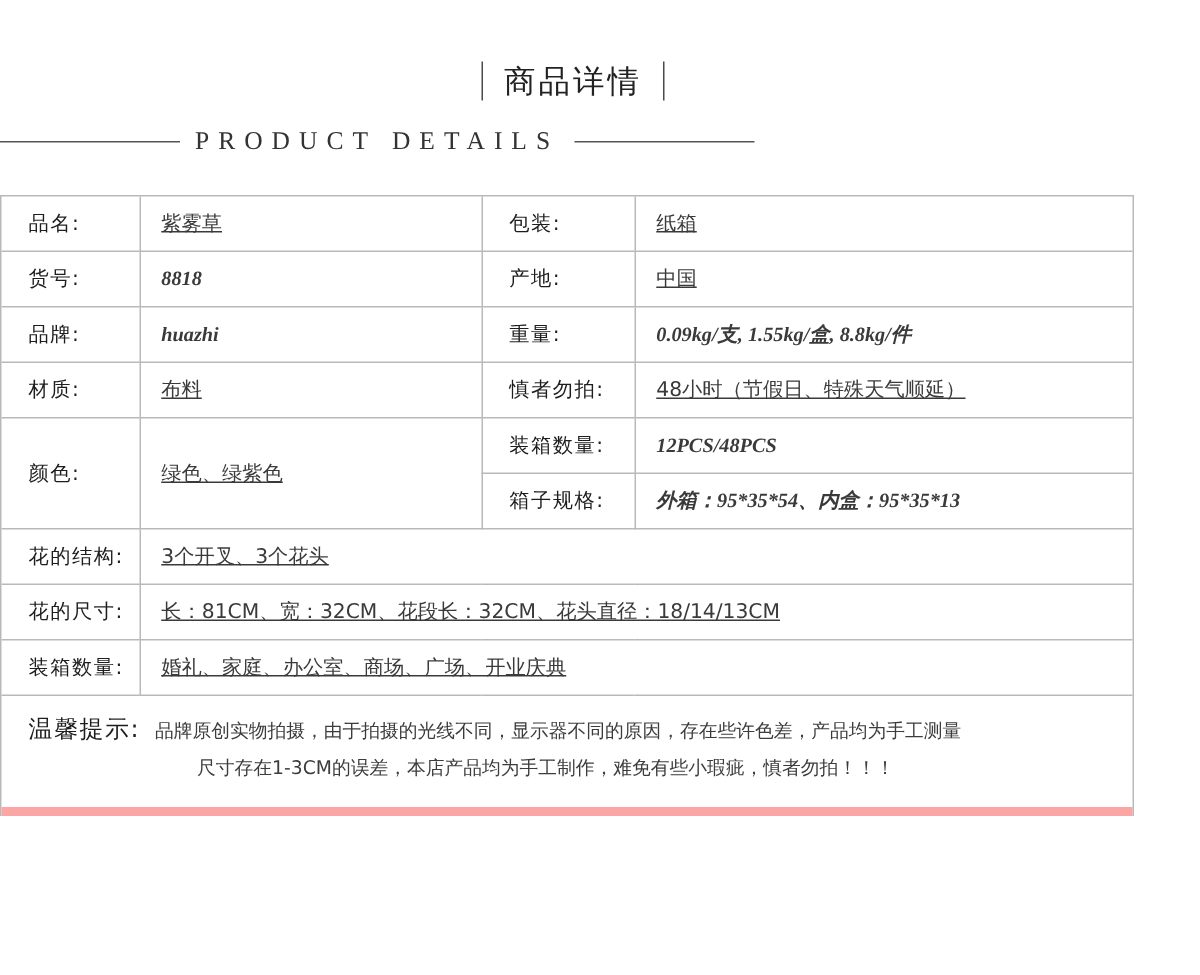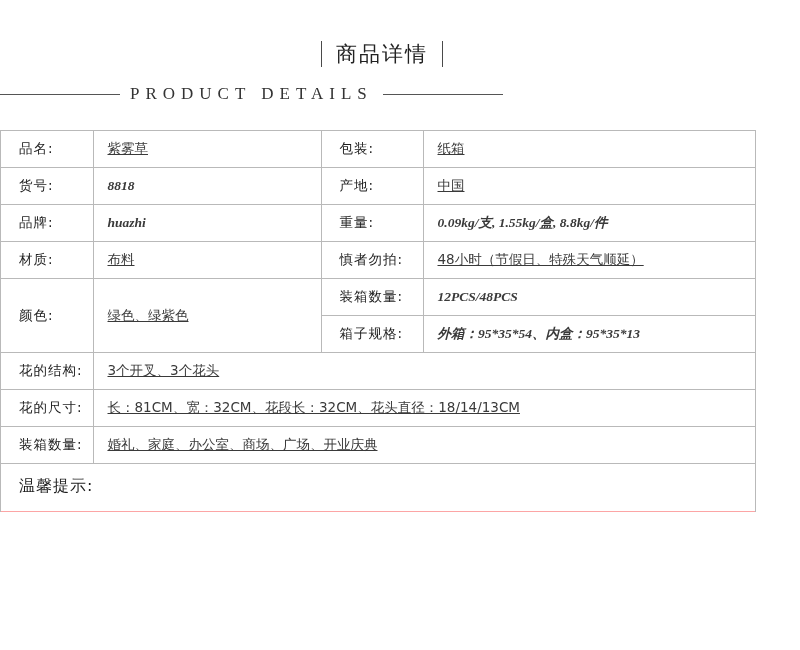--- a/index.html
+++ b/index.html
@@ -112,21 +112,21 @@
   .c-lab   { width: 92px; }
   .c-val   { width: 228px; }
   .c-lab2  { width: 102px; }
   .c-val2  { width: auto; }
 
   
   .notice {
     display: flex;
     align-items: flex-start;
     padding: 10px 12px 14px 18px;
-    border-bottom: 1px solid #fca5a5;
+    border-bottom: 6px solid #fca5a5;
   }
   .notice-label {
     font-family: "DejaVu Sans", sans-serif;
     font-size: 16px;
     color: #1d1d1d;
     letter-spacing: 1px;
     white-space: nowrap;
     padding-top: 2px;
   }
   .notice-body {
@@ -211,16 +211,20 @@
         </tr>
         <tr>
           <td class="lab">装箱数量:</td>
           <td class="val-cn" colspan="3">婚礼、家庭、办公室、商场、广场、开业庆典</td>
         </tr>
       </tbody>
     </table>
 
     <div class="notice">
       <div class="notice-label">温馨提示:</div>
+      <div class="notice-body">
+        <div>品牌原创实物拍摄，由于拍摄的光线不同，显示器不同的原因，存在些许色差，产品均为手工测量</div>
+        <div class="notice-line2">尺寸存在1-3CM的误差，本店产品均为手工制作，难免有些小瑕疵，慎者勿拍！！！</div>
+      </div>
     </div>
   </div>
 
 </div>
 
 </body></html>

